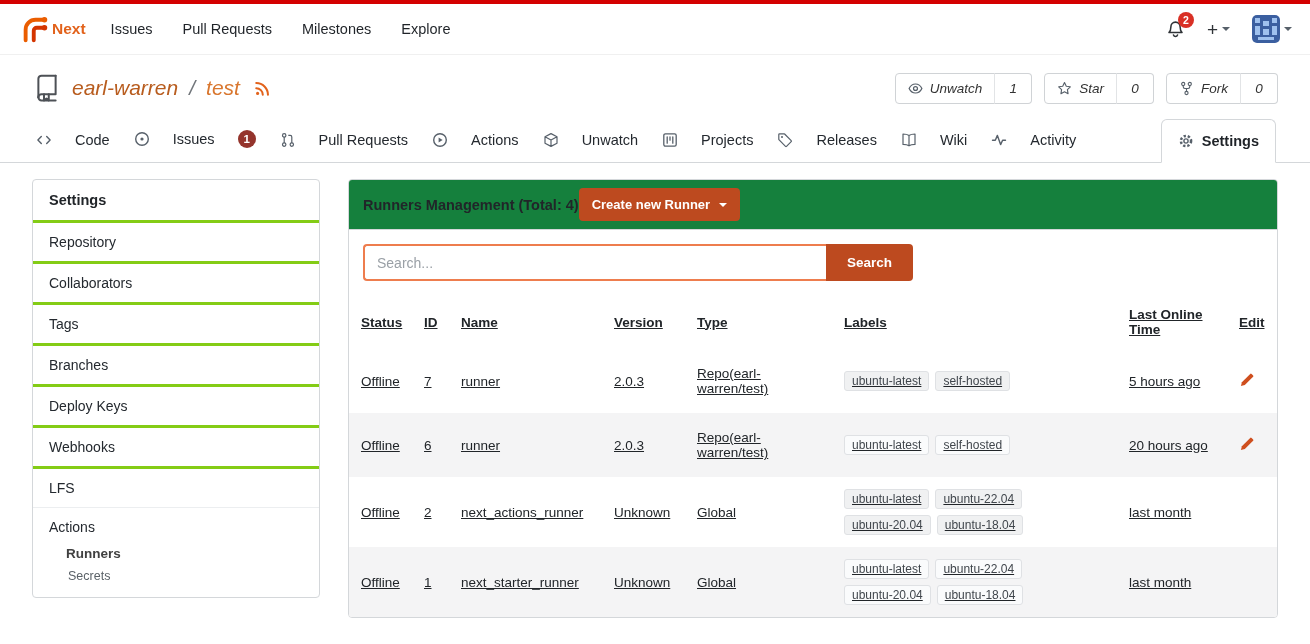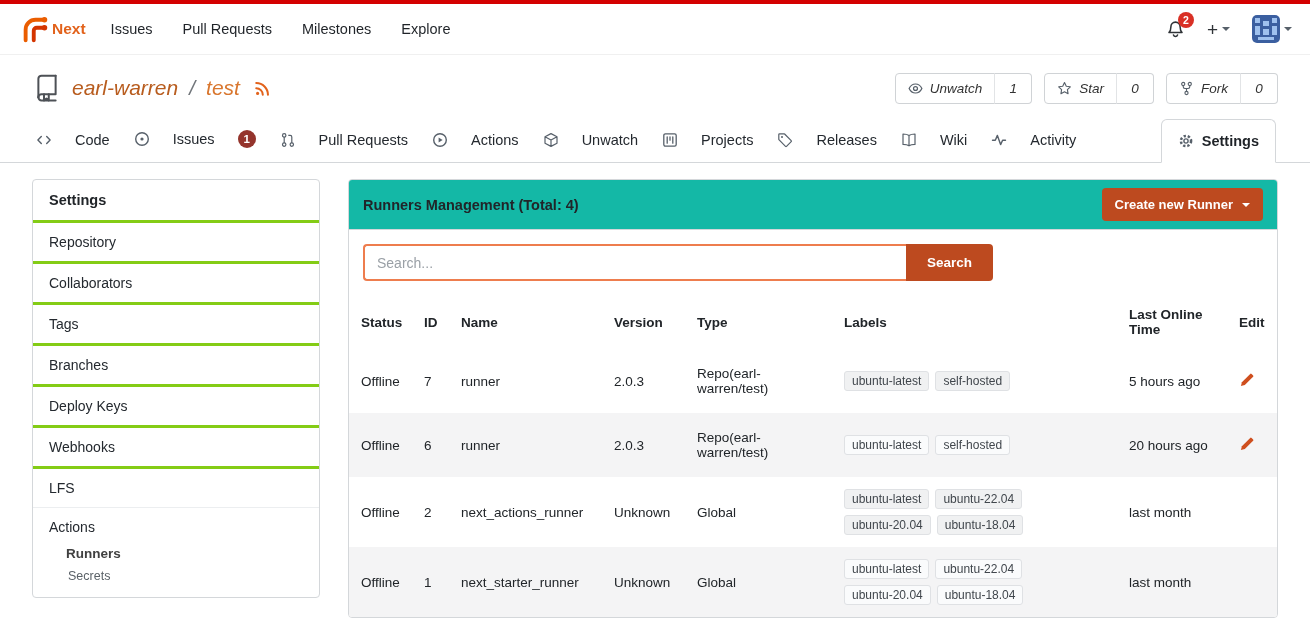--- a/index.html
+++ b/index.html
@@ -56,34 +56,34 @@
   .side-menu { width:288px; border:1px solid #d4d7da; border-radius:4px; background:#fff; overflow:hidden; }
   .side-head { padding:12px 16px; font-weight:700; font-size:14.5px; }
   .side-item { display:block; padding:11px 16px; font-size:14px; color:#24292f; border-top:3px solid #84cc16; }
   .side-group { border-top:1px solid #eceef0; padding-bottom:10px; }
   .side-group-label { display:block; padding:11px 16px 7px; font-size:14px; color:#24292f; }
   .side-sub-item { display:block; padding:4px 16px 4px 33px; font-size:13.5px; color:#404040; }
   .side-sub-item.active { font-weight:700; }
   .side-sub-item.secondary { font-size:12.5px; color:#5b6268; padding-left:35px; }
 
   .panel { flex:1; border:1px solid #d4d7da; border-radius:4px; background:#fff; overflow:hidden; }
-  .panel-head { display:flex; align-items:center; justify-content:space-between; padding:8px 14px;
-    background:#14b8a6; border-bottom:1px solid #d4d7da; }
+  .panel-head { display:flex; align-items:center; justify-content:flex-start; padding:8px 14px;
+    background:#15803d; border-bottom:1px solid #d4d7da; }
   .panel-title { font-weight:700; font-size:14.5px; }
   .btn-create { display:flex; align-items:center; gap:9px; background:#bd4a1f; color:#fff; border:none;
     border-radius:4px; padding:9px 13px; font-size:13px; font-weight:600; cursor:pointer; font-family:inherit; }
 
   .search-row { display:flex; padding:14px; }
-  .search-input { width:543px; height:37px; border:2px solid #ee7d4e; border-right:none;
+  .search-input { width:463px; height:37px; border:2px solid #ee7d4e; border-right:none;
     border-radius:4px 0 0 4px; padding:0 12px; font-size:14px; color:#333; outline:none; font-family:inherit; }
   .search-input::placeholder { color:#9aa0a6; }
   .btn-search { height:37px; padding:0 21px; background:#bd4a1f; color:#fff; border:none;
     border-radius:0 4px 4px 0; font-size:13.5px; font-weight:600; cursor:pointer; font-family:inherit; }
 
-  table.runners { width:100%; border-collapse:collapse; table-layout:fixed; }
+  table.runners { width:100%; border-collapse:collapse; table-layout:fixed;text-decoration:underline; }
   th { text-align:left; font-size:13.5px; font-weight:700; padding:12px; vertical-align:middle; }
   td { font-size:13.5px; padding:12px; vertical-align:middle; color:#212529; }
   tbody tr { height:64px; }
   tbody tr.alt { background:#f4f4f5; }
   .chips { display:flex; flex-wrap:wrap; gap:6px; }
   .chip { background:#f0f1f2; border:1px solid #dfe1e4; border-radius:3px; padding:2px 7px; font-size:12px;
     color:#40464c; white-space:nowrap; }
   tr.alt .chip { background:#fafbfc; }
   .edit-btn { display:inline-flex; }
 </style>

